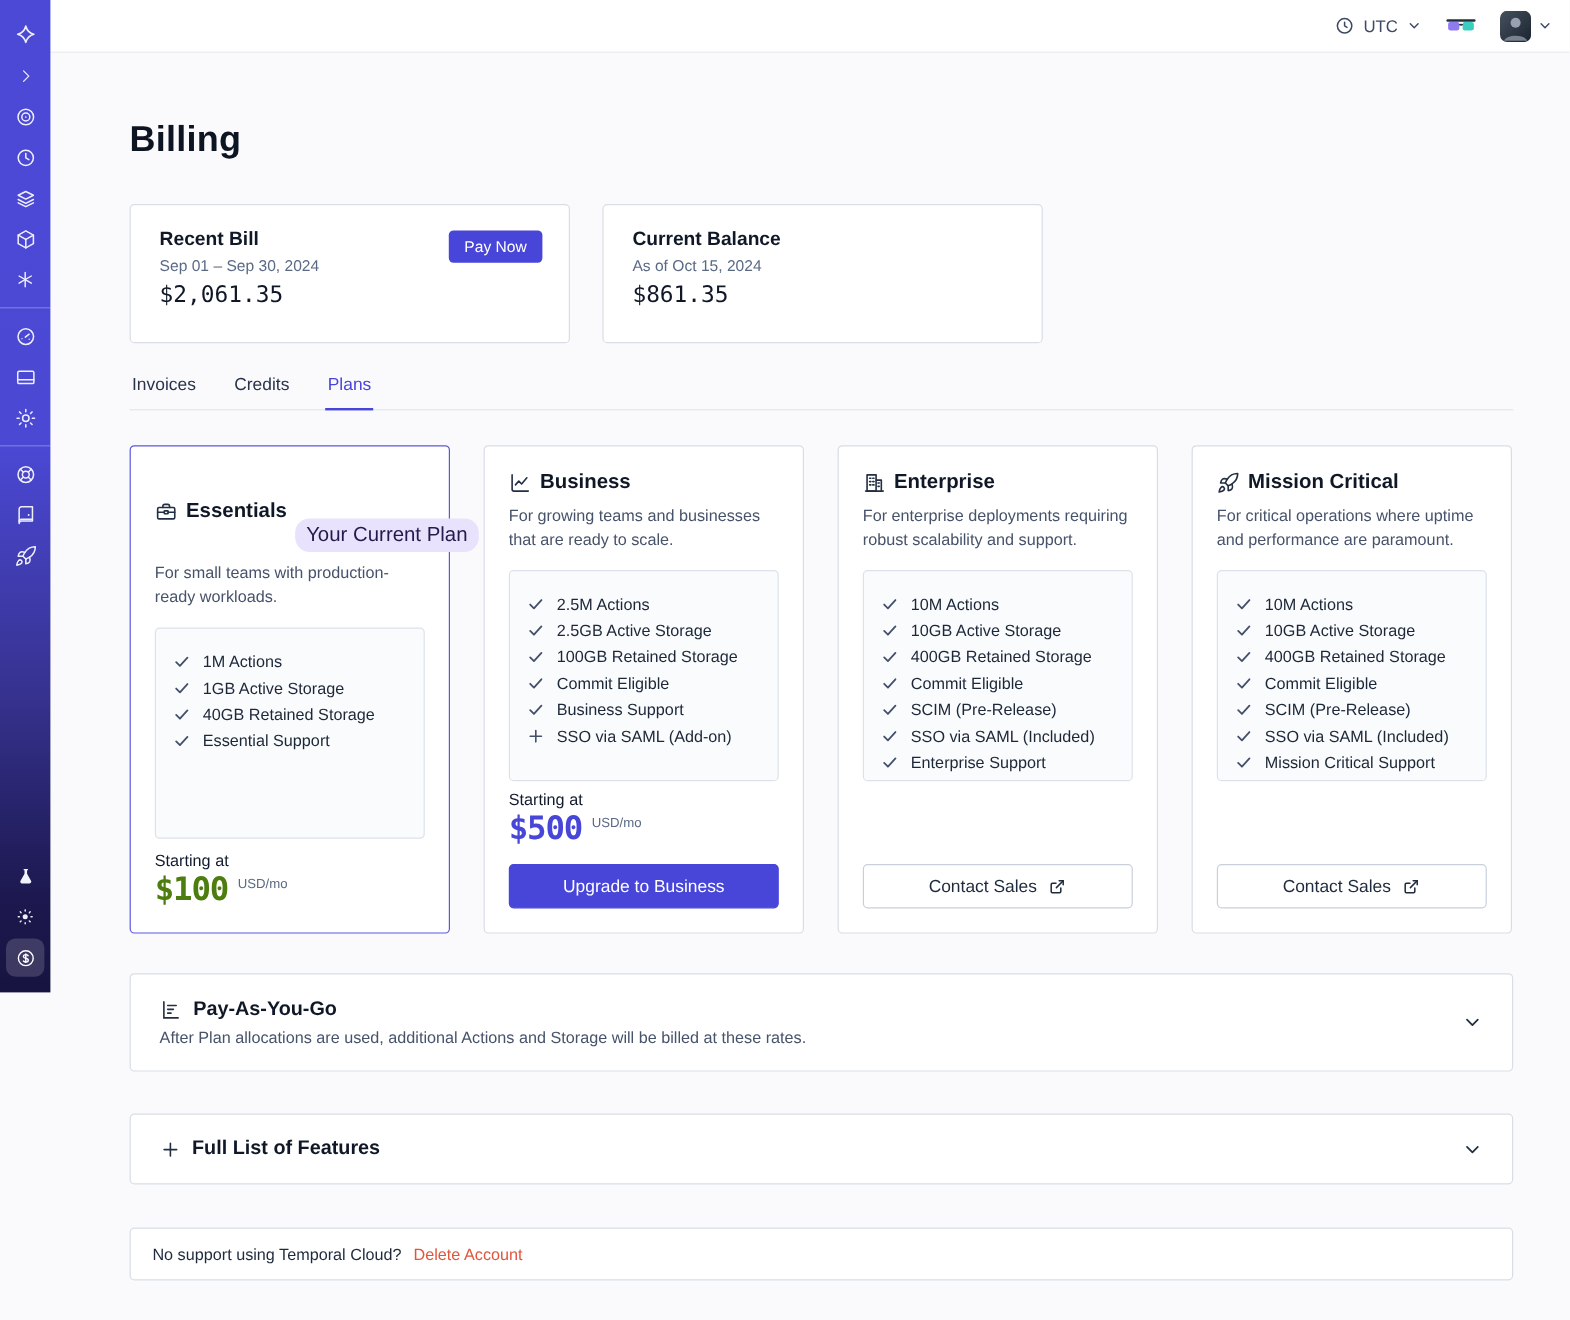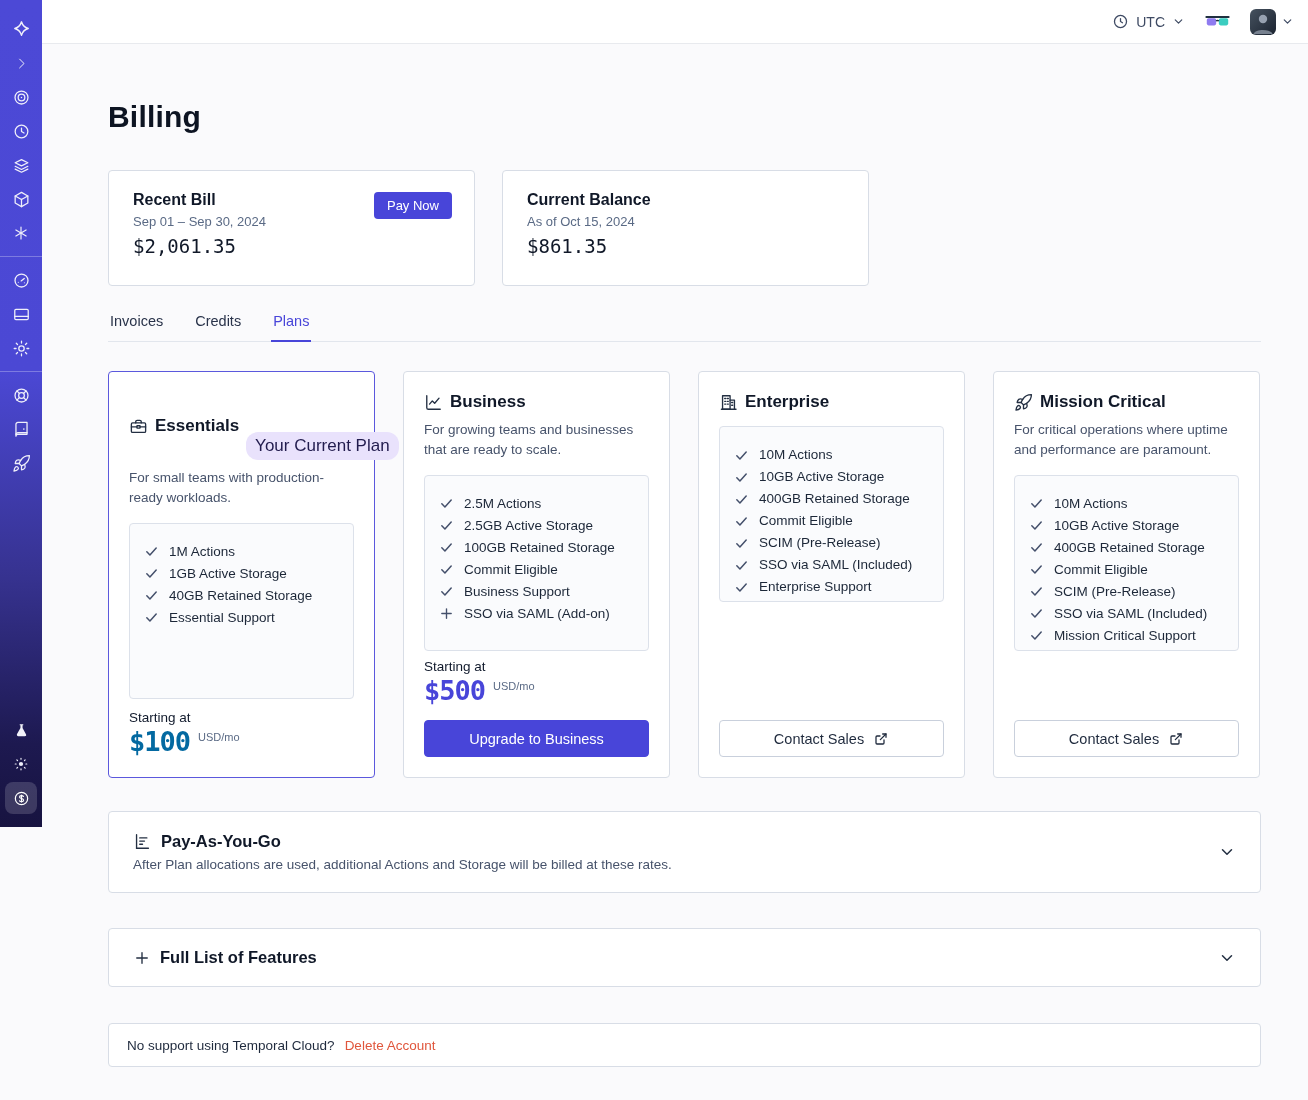--- a/index.html
+++ b/index.html
@@ -56,21 +56,21 @@
   .plan-head{display:flex;align-items:center;gap:7px;}
   .plan-name{font-size:17px;font-weight:700;color:#101828;white-space:nowrap;}
   .badge{font-size:17px;background:#E9E2FC;color:#221C4E;padding:4px 9px;border-radius:12px;white-space:nowrap;margin-top:40px;}
   .plan-desc{font-size:13.5px;color:#47536B;line-height:1.5;margin-top:8px;min-height:40px;}
   .feature-box{margin-top:14px;border:1px solid #DCE1EA;background:#FAFBFD;border-radius:4px;
     padding:17px 14px;height:176px;box-sizing:border-box;}
   .feat{display:flex;align-items:center;gap:10px;font-size:13.5px;color:#1C2738;line-height:22px;}
   .plan-bottom{margin-top:auto;}
   .starting{font-size:13.5px;color:#111A2C;font-weight:500;}
   .price-row{display:flex;align-items:flex-start;gap:8px;margin-top:1px;}
-  .amount{font-family:"DejaVu Sans Mono",monospace;font-size:27px;font-weight:700;color:#0369a1;letter-spacing:-1px;}
+  .amount{font-family:"DejaVu Sans Mono",monospace;font-size:27px;font-weight:700;color:#4d7c0f;letter-spacing:-1px;}
   .amount.accent{color:#4845D9;}
   .cur-col{display:flex;flex-direction:row;font-size:11px;color:#5A6A85;line-height:1.3;padding-top:4px;}
   .cta{width:100%;height:37px;border-radius:4px;font-size:14.5px;font-weight:500;display:flex;align-items:center;
     justify-content:center;gap:9px;cursor:pointer;font-family:inherit;margin-top:14px;box-sizing:border-box;}
   .cta.outline{background:#fff;border:1px solid #C9D0DC;color:#1F2A3D;}
   .cta.primary{background:#4845D9;border:1px solid #4845D9;color:#fff;}
   
   .panel{background:#fff;border:1px solid #D8DDE6;border-radius:4px;display:flex;align-items:center;
     padding:0 24px;box-sizing:border-box;}
   .panel.payg{margin-top:33px;height:82px;}
@@ -445,20 +445,21 @@
           <span class="icn">
             <svg width="19" height="19" viewBox="0 0 24 24" fill="none" stroke="#232F42" stroke-width="1.7" stroke-linecap="round" stroke-linejoin="round">
               <rect x="4.5" y="3.5" width="9.5" height="17"></rect>
               <path d="M14 9h5.5v11.5"></path>
               <path d="M7.2 7h1.3M10.5 7h1.3M7.2 10.5h1.3M10.5 10.5h1.3M7.2 14h1.3M10.5 14h1.3M16 12h1.3M16 15.5h1.3"></path>
               <path d="M3 20.5h18.5"></path>
             </svg>
           </span>
           <span class="plan-name">Enterprise</span>
         </div>
+        <div class="plan-desc">For enterprise deployments requiring robust scalability and support.</div>
         <div class="feature-box">
           <div class="feat">
             <span class="icn">
               <svg width="15" height="15" viewBox="0 0 24 24" fill="none" stroke="#44506B" stroke-width="2.4" stroke-linecap="round" stroke-linejoin="round">
                 <path d="m4.5 12.5 5 5L19.5 6.5"></path>
               </svg>
             </span>
             <span>10M Actions</span>
           </div>
           <div class="feat">

